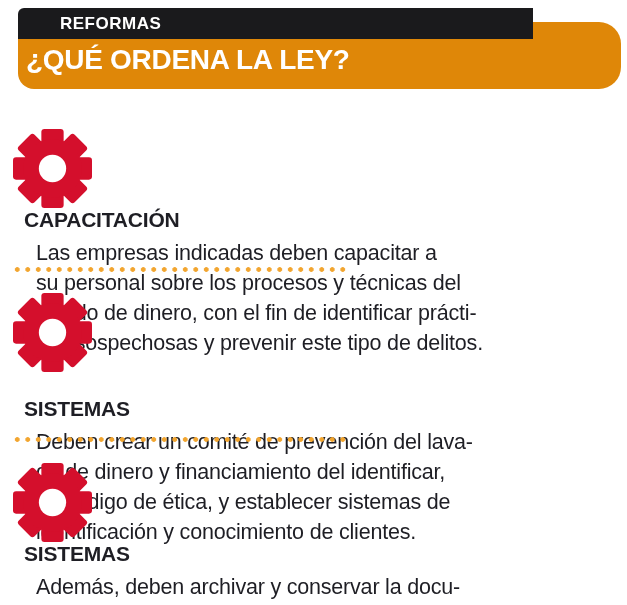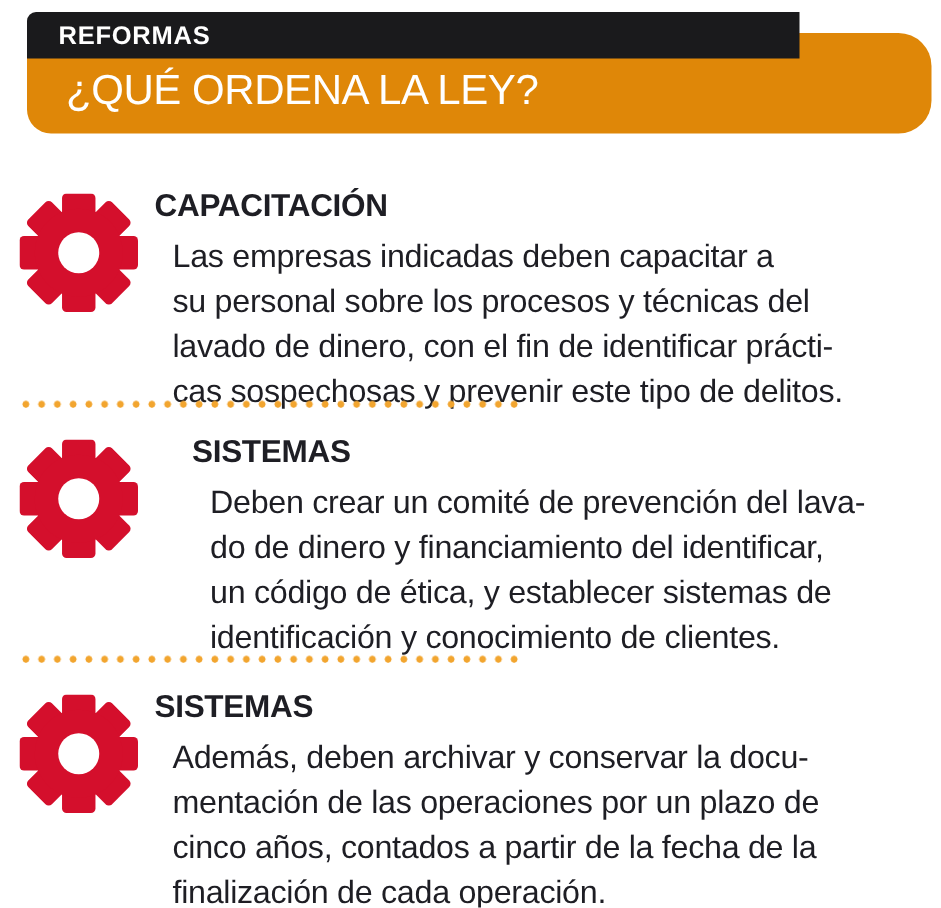--- a/index.html
+++ b/index.html
@@ -23,51 +23,52 @@
   
   .banner-orange {
     position: absolute;
     left: 18px; top: 22px;
     width: 603px; height: 67px;
     background: var(--orange);
     border-radius: 0 22px 22px 16px;
   }
   .banner-title {
     position: absolute;
-    left: 26px; top: 22px;
+    left: 8px; top: 22px;
     font-size: 28px;
-    font-weight: normal;
+    font-weight: bold;
     letter-spacing: -0.3px;
     color: #ffffff;
     white-space: nowrap;
   }
   .banner-black {
     position: absolute;
     left: 18px; top: 8px;
     width: 515px; height: 31px;
     background: var(--black);
     border-radius: 6px 0 0 0;
     display: flex;
     align-items: center;
   }
   .banner-kicker {
-    padding-left: 21px;
+    padding-left: 42px;
     font-size: 17px;
     font-weight: bold;
     letter-spacing: 0.5px;
     color: #ffffff;
     white-space: nowrap;
   }
 
   
   .section {
     position: absolute;
     left: 13px;
     display: flex;
     align-items: flex-start;
+    flex-direction: column;
   }
   .section-1 { top: 126px; }
   .section-2 { top: 290px; gap: 25px; }
   .section-3 { top: 460px; }
 
   .gear {
     flex: none;
     width: 79px; height: 79px;
     margin-top: 3px;
     color: var(--red);

